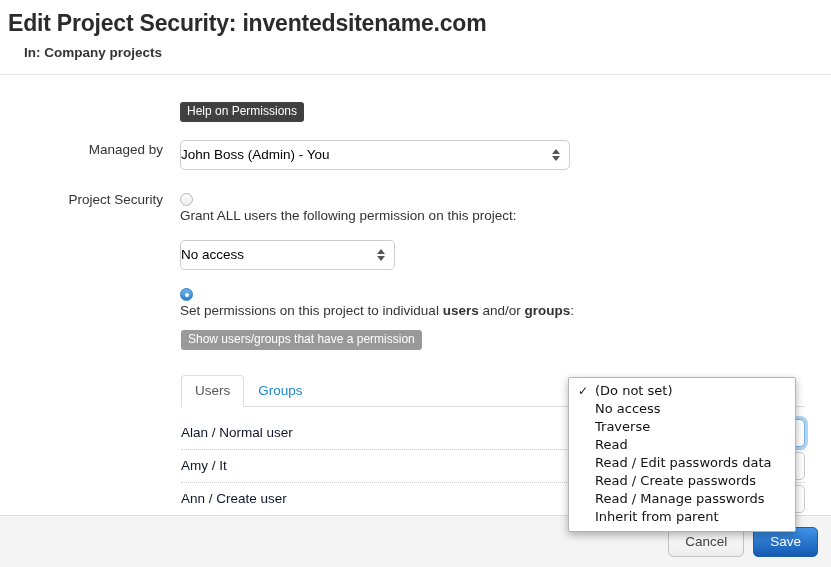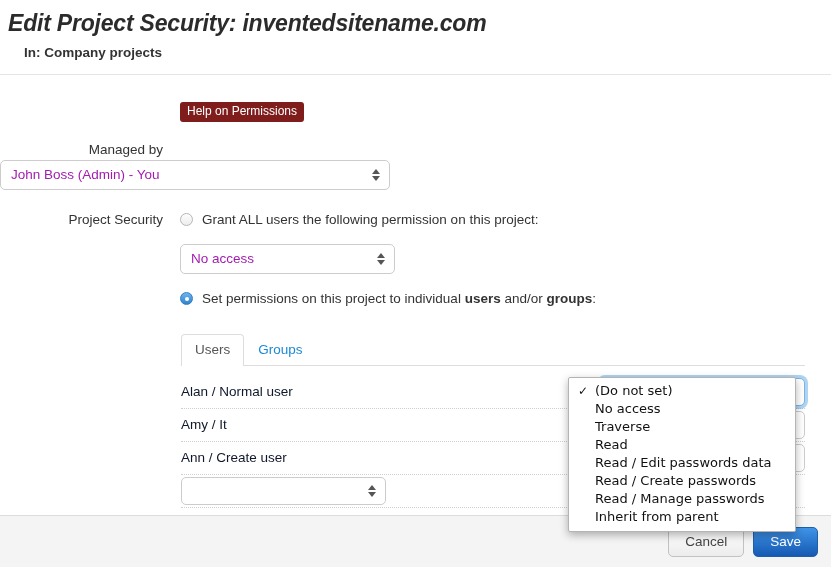--- a/index.html
+++ b/index.html
@@ -19,21 +19,20 @@
 
   
   .header { padding: 8px 0 0 8px; }
   .page-title {
     font-size: 23px;
     font-weight: bold;
     color: #2b2b2b;
     letter-spacing: -0.2px;
     margin: 0;
     line-height: 30px;
-    font-style: italic;
   }
   .breadcrumb {
     font-size: 13.5px;
     font-weight: bold;
     color: #333;
     margin: 7px 0 0 16px;
     line-height: 16px;
   }
   .header-rule {
     margin-top: 13px;
@@ -57,34 +56,34 @@
 
   .badge {
     display: inline-block;
     font-size: 12px;
     color: #ffffff;
     padding: 3px 7px 4px 7px;
     border-radius: 3px;
     line-height: 13px;
     white-space: nowrap;
   }
-  .badge-info { background: #7f1d1d; }
+  .badge-info { background: #404040; }
   .badge-muted { background: #999999; }
 
   .select-box {
     position: relative;
     display: block;
     height: 30px;
     border: 1px solid #cccccc;
     border-radius: 5px;
     background: #ffffff;
     font-size: 13.5px;
-    color: #a21caf;
+    color: #000000;
     line-height: 28px;
-    padding: 0 26px 0 10px;
+    padding: 0 26px 0 0;
     white-space: nowrap;
     overflow: hidden;
   }
   .select-box .arrows {
     position: absolute;
     right: 8px;
     top: 50%;
     transform: translateY(-50%);
     width: 9px;
     height: 16px;
@@ -108,20 +107,21 @@
 
   .managed-select { width: 390px; }
   .perm-select { width: 215px; margin-top: 14px; }
 
   .radio-line {
     display: flex;
     align-items: flex-start;
     font-size: 13.5px;
     line-height: 20px;
     color: #333;
+    flex-direction: column;
   }
   .radio {
     width: 13px;
     height: 13px;
     border-radius: 50%;
     border: 1px solid #b6b6b6;
     background: linear-gradient(#fdfdfd, #ededed);
     margin: 3px 9px 0 0;
     flex: none;
     position: relative;
@@ -280,21 +280,21 @@
 
   <div class="form">
 
     <div class="form-row">
       <div class="form-label"></div>
       <div class="form-field">
         <span class="badge badge-info">Help on Permissions</span>
       </div>
     </div>
 
-    <div class="form-row" style="margin-top:18px;flex-direction:column;">
+    <div class="form-row" style="margin-top:18px;">
       <div class="form-label">Managed by</div>
       <div class="form-field">
         <div class="select-box managed-select">
           <span>John Boss (Admin) - You</span>
           <span class="arrows"></span>
         </div>
       </div>
     </div>
 
     <div class="form-row" style="margin-top:20px;">
@@ -309,20 +309,23 @@
           <span>No access</span>
           <span class="arrows"></span>
         </div>
 
         <div class="section-2">
           <label class="radio-line">
             <span class="radio checked"></span>
             <span><span>Set permissions on this project to individual </span><b>users</b><span> and/or </span><b>groups</b><span>:</span></span>
           </label>
 
+          <div class="muted-badge-wrap">
+            <span class="badge badge-muted">Show users/groups that have a permission</span>
+          </div>
 
           <div class="tabs">
             <div class="tab active">Users</div>
             <div class="tab">Groups</div>
           </div>
 
           <div class="user-list">
             <div class="user-row">
               <span class="user-name">Alan / Normal user</span>
               <span class="select-box row-select focused">

